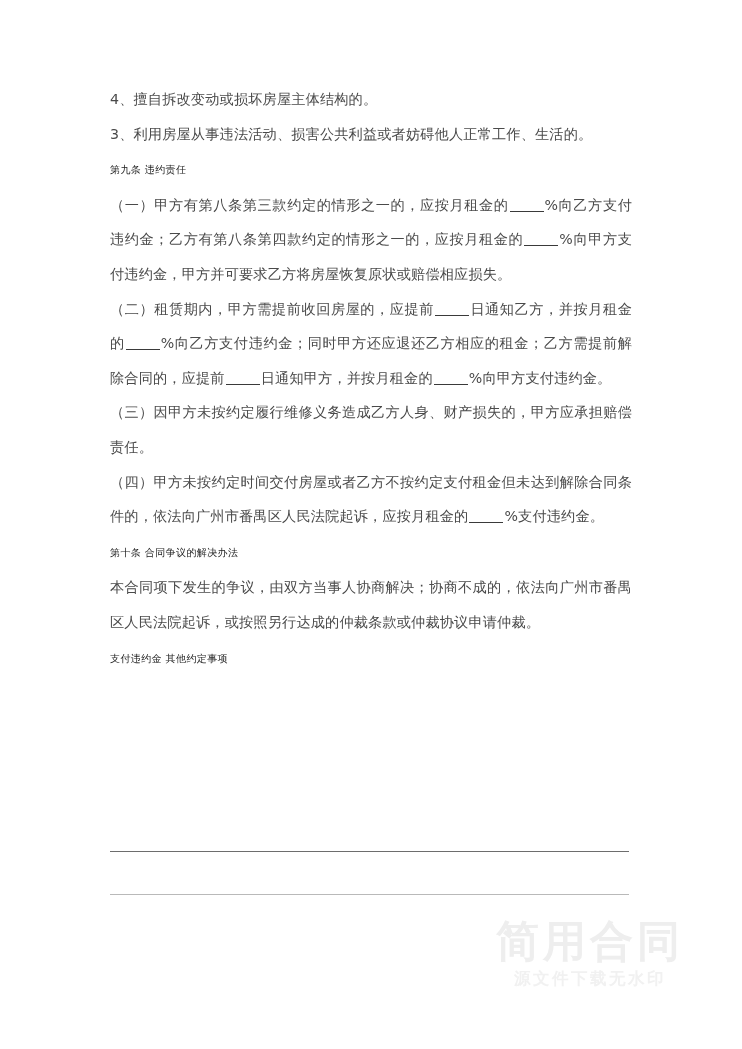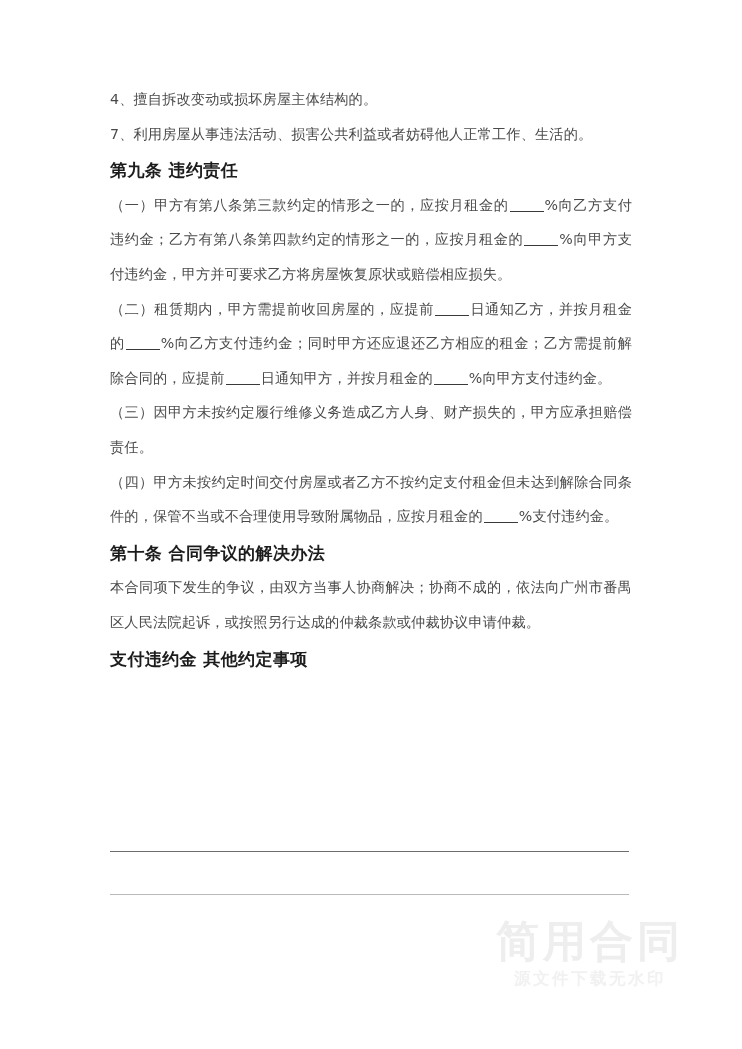--- a/index.html
+++ b/index.html
@@ -41,24 +41,24 @@
     margin: 0;
     font-weight: 400;
     white-space: normal;
   }
 
   .para.listitem {
     margin-bottom: 0px;
   }
 
   .heading {
-    font-size: 17px;
+    font-size: 10px;
     line-height: 34.6px;
     color: #1c1c1c;
-    font-weight: 700;
+    font-weight: 400;
     margin: 0;
     letter-spacing: 0.4px;
   }
   .spacer-xs { height: 2px; }
 
   
   .blank {
     display: inline-block;
     width: 34px;
     border-bottom: 1.4px solid #3a3a3a;
@@ -114,34 +114,34 @@
 </head>
 <body>
 
 <div id="page">
 
   <div id="content">
 
     <p class="para listitem">4、擅自拆改变动或损坏房屋主体结构的。</p>
 
 
-    <p class="para listitem">7、利用房屋从事违法活动、损害公共利益或者妨碍他人正常工作、生活的。</p>
+    <p class="para listitem">3、利用房屋从事违法活动、损害公共利益或者妨碍他人正常工作、生活的。</p>
 
 
     <div class="spacer-xs"></div>
 
     <p class="heading">第九条  违约责任</p>
 
     <p class="para"><span>（一）甲方有第八条第三款约定的情形之一的，应按月租金的</span><span class="blank"></span><span>%向乙方支付违约金；乙方有第八条第四款约定的情形之一的，应按月租金的</span><span class="blank"></span><span>%向甲方支付违约金，甲方并可要求乙方将房屋恢复原状或赔偿相应损失。</span></p>
 
     <p class="para"><span>（二）租赁期内，甲方需提前收回房屋的，应提前</span><span class="blank"></span><span>日通知乙方，并按月租金的</span><span class="blank"></span><span>%向乙方支付违约金；同时甲方还应退还乙方相应的租金；乙方需提前解除合同的，应提前</span><span class="blank"></span><span>日通知甲方，并按月租金的</span><span class="blank"></span><span>%向甲方支付违约金。</span></p>
 
     <p class="para"><span>（三）因甲方未按约定履行维修义务造成乙方人身、财产损失的，甲方应承担赔偿责任。</span></p>
 
-    <p class="para"><span>（四）甲方未按约定时间交付房屋或者乙方不按约定支付租金但未达到解除合同条件的，保管不当或不合理使用导致附属物品，应按月租金的</span><span class="blank"></span><span>%支付违约金。</span></p>
+    <p class="para"><span>（四）甲方未按约定时间交付房屋或者乙方不按约定支付租金但未达到解除合同条件的，依法向广州市番禺区人民法院起诉，应按月租金的</span><span class="blank"></span><span>%支付违约金。</span></p>
 
     <div class="spacer-xs"></div>
 
     <p class="heading">第十条  合同争议的解决办法</p>
 
     <p class="para">本合同项下发生的争议，由双方当事人协商解决；协商不成的，依法向广州市番禺区人民法院起诉，或按照另行达成的仲裁条款或仲裁协议申请仲裁。</p>
 
     <div class="spacer-xs"></div>
 
     <p class="heading">支付违约金  其他约定事项</p>

